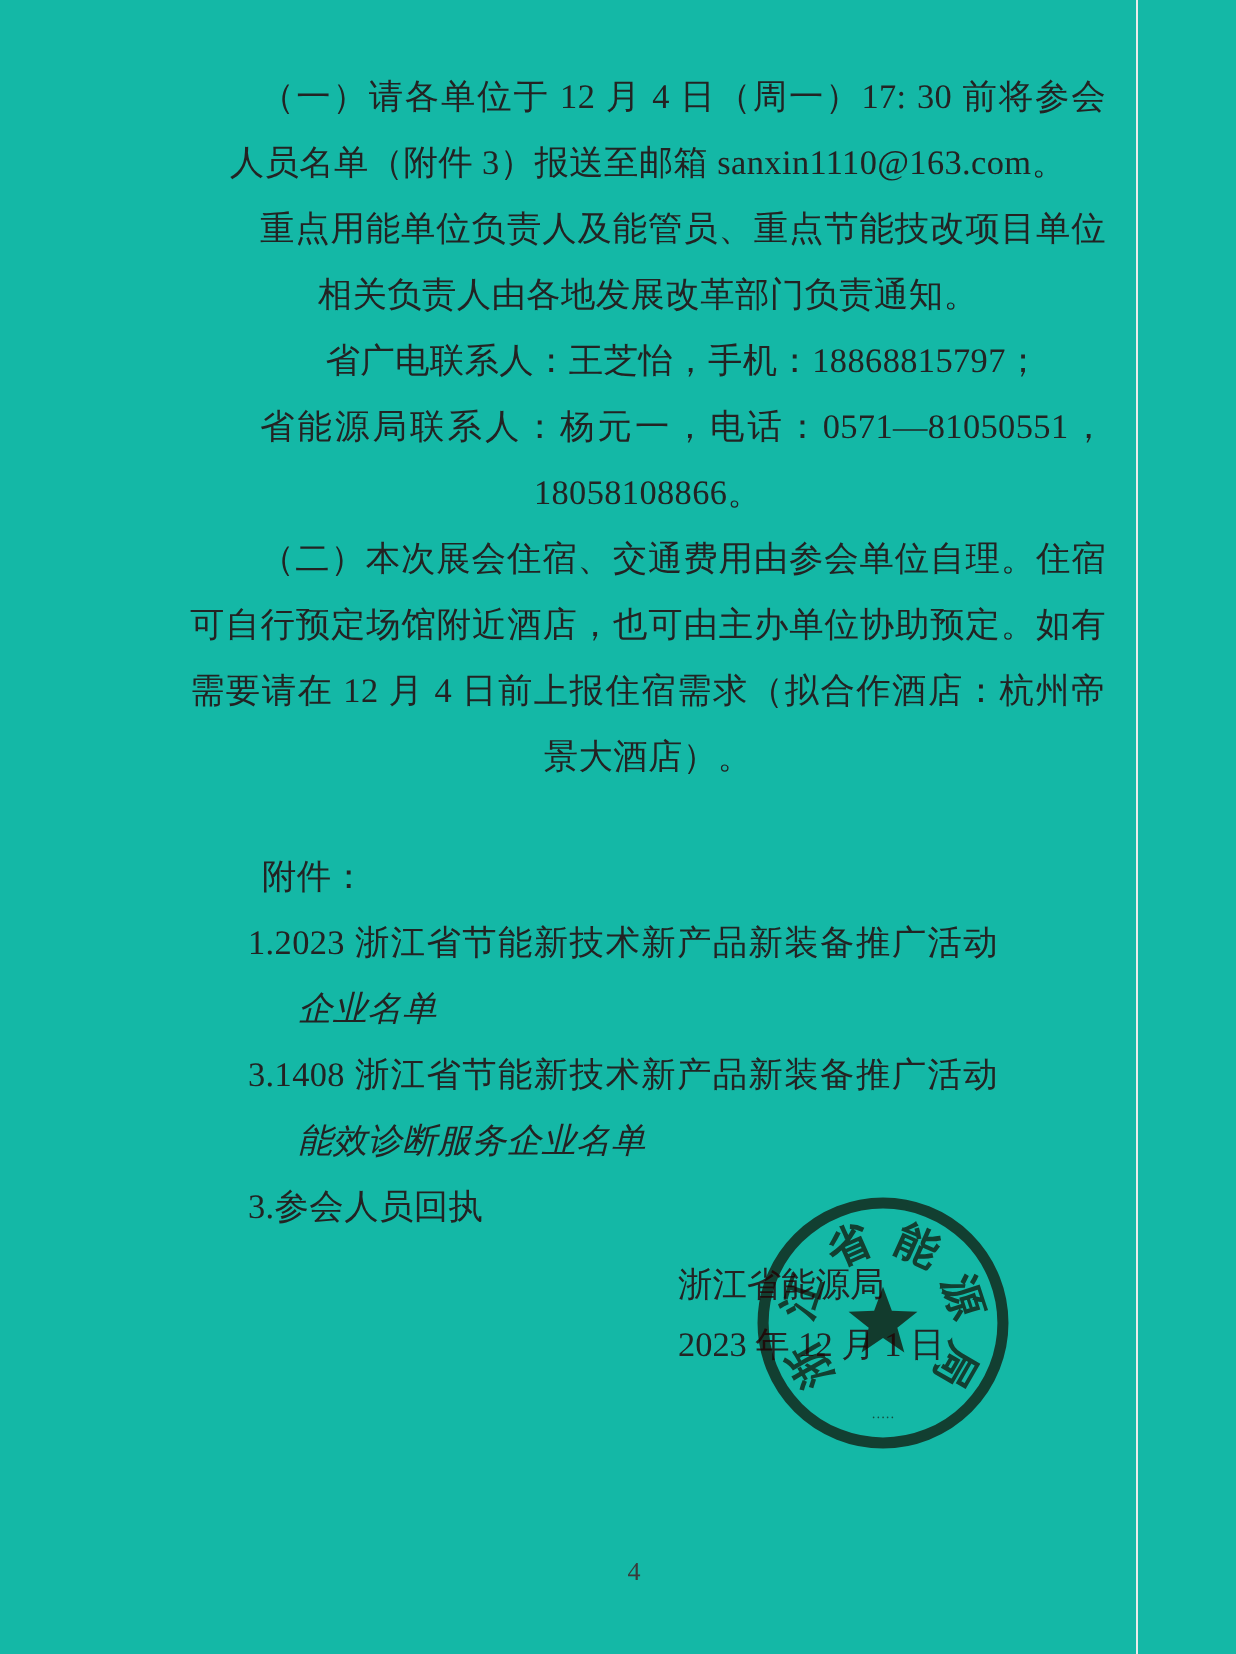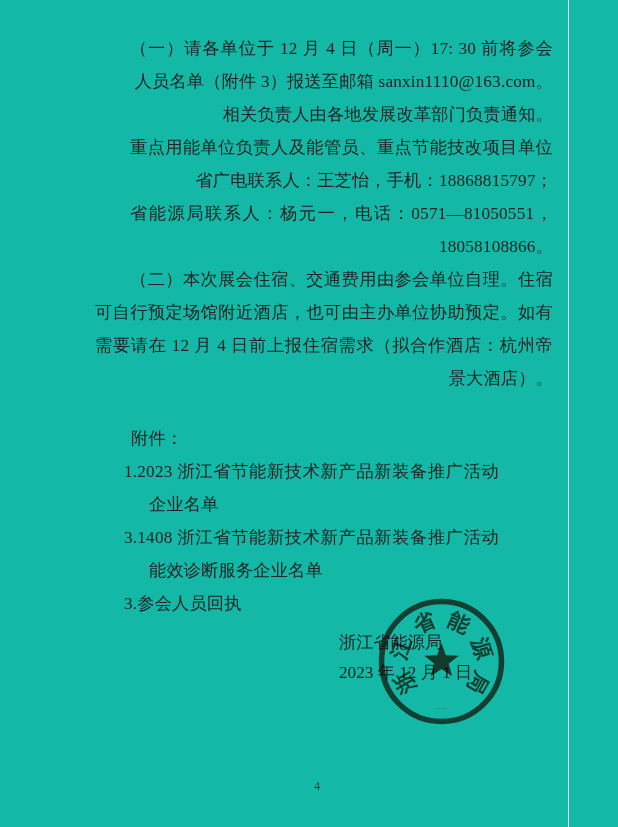--- a/index.html
+++ b/index.html
@@ -16,33 +16,33 @@
     position: absolute;
     left: 95px;
     top: 32px;
     width: 458px;
     font-size: 17.2px;
     line-height: 33px;
     letter-spacing: 0.2px;
   }
   .bline { white-space: nowrap; }
   .jline { text-align: justify; text-align-last: justify; }
-  .lline { text-align: right; }
+  .lline { text-align: center; }
   .ind  { text-indent: 35px; }
   .attach {
     display: flex;
     margin-top: 27px;
     margin-left: 36px;
     flex-direction: column;
   }
   .attach-label { white-space: nowrap; flex: 0 0 auto; }
   .attach-items { flex: 0 0 auto; width: 375px; margin-left: -7px; }
   .attach-line1 { white-space: nowrap; text-align: justify; text-align-last: justify; }
   .attach-line1.short { text-align-last: left; font-family: Liberation Serif, serif; }
-  .attach-cont { white-space: nowrap; padding-left: 25px; }
+  .attach-cont { white-space: nowrap; padding-left: 25px; font-style: italic; }
   .signature {
     position: absolute;
     left: 339px;
     top: 628px;
     width: 152px;
     font-size: 17.2px;
     line-height: 30px;
   }
   .seal-svg {
     position: absolute;
@@ -76,22 +76,22 @@
   }
 </style>
 </head>
 <body>
 
 <div class="page">
 
   <div class="content">
     <div class="bline jline ind">（一）请各单位于 12 月 4 日（周一）17: 30 前将参会</div>
     <div class="bline lline">人员名单（附件 3）报送至邮箱 sanxin1110@163.com。</div>
+    <div class="bline jline ind">重点用能单位负责人及能管员、重点节能技改项目单位</div>
     <div class="bline lline">相关负责人由各地发展改革部门负责通知。</div>
-    <div class="bline jline ind">重点用能单位负责人及能管员、重点节能技改项目单位</div>
     <div class="bline lline ind">省广电联系人：王芝怡，手机：18868815797；</div>
     <div class="bline jline ind">省能源局联系人：杨元一，电话：0571—81050551，</div>
     <div class="bline lline">18058108866。</div>
     <div class="bline jline ind">（二）本次展会住宿、交通费用由参会单位自理。住宿</div>
     <div class="bline jline">可自行预定场馆附近酒店，也可由主办单位协助预定。如有</div>
     <div class="bline jline">需要请在 12 月 4 日前上报住宿需求（拟合作酒店：杭州帝</div>
     <div class="bline lline">景大酒店）。</div>
 
     <div class="attach">
       <span class="attach-label">附件：</span>

